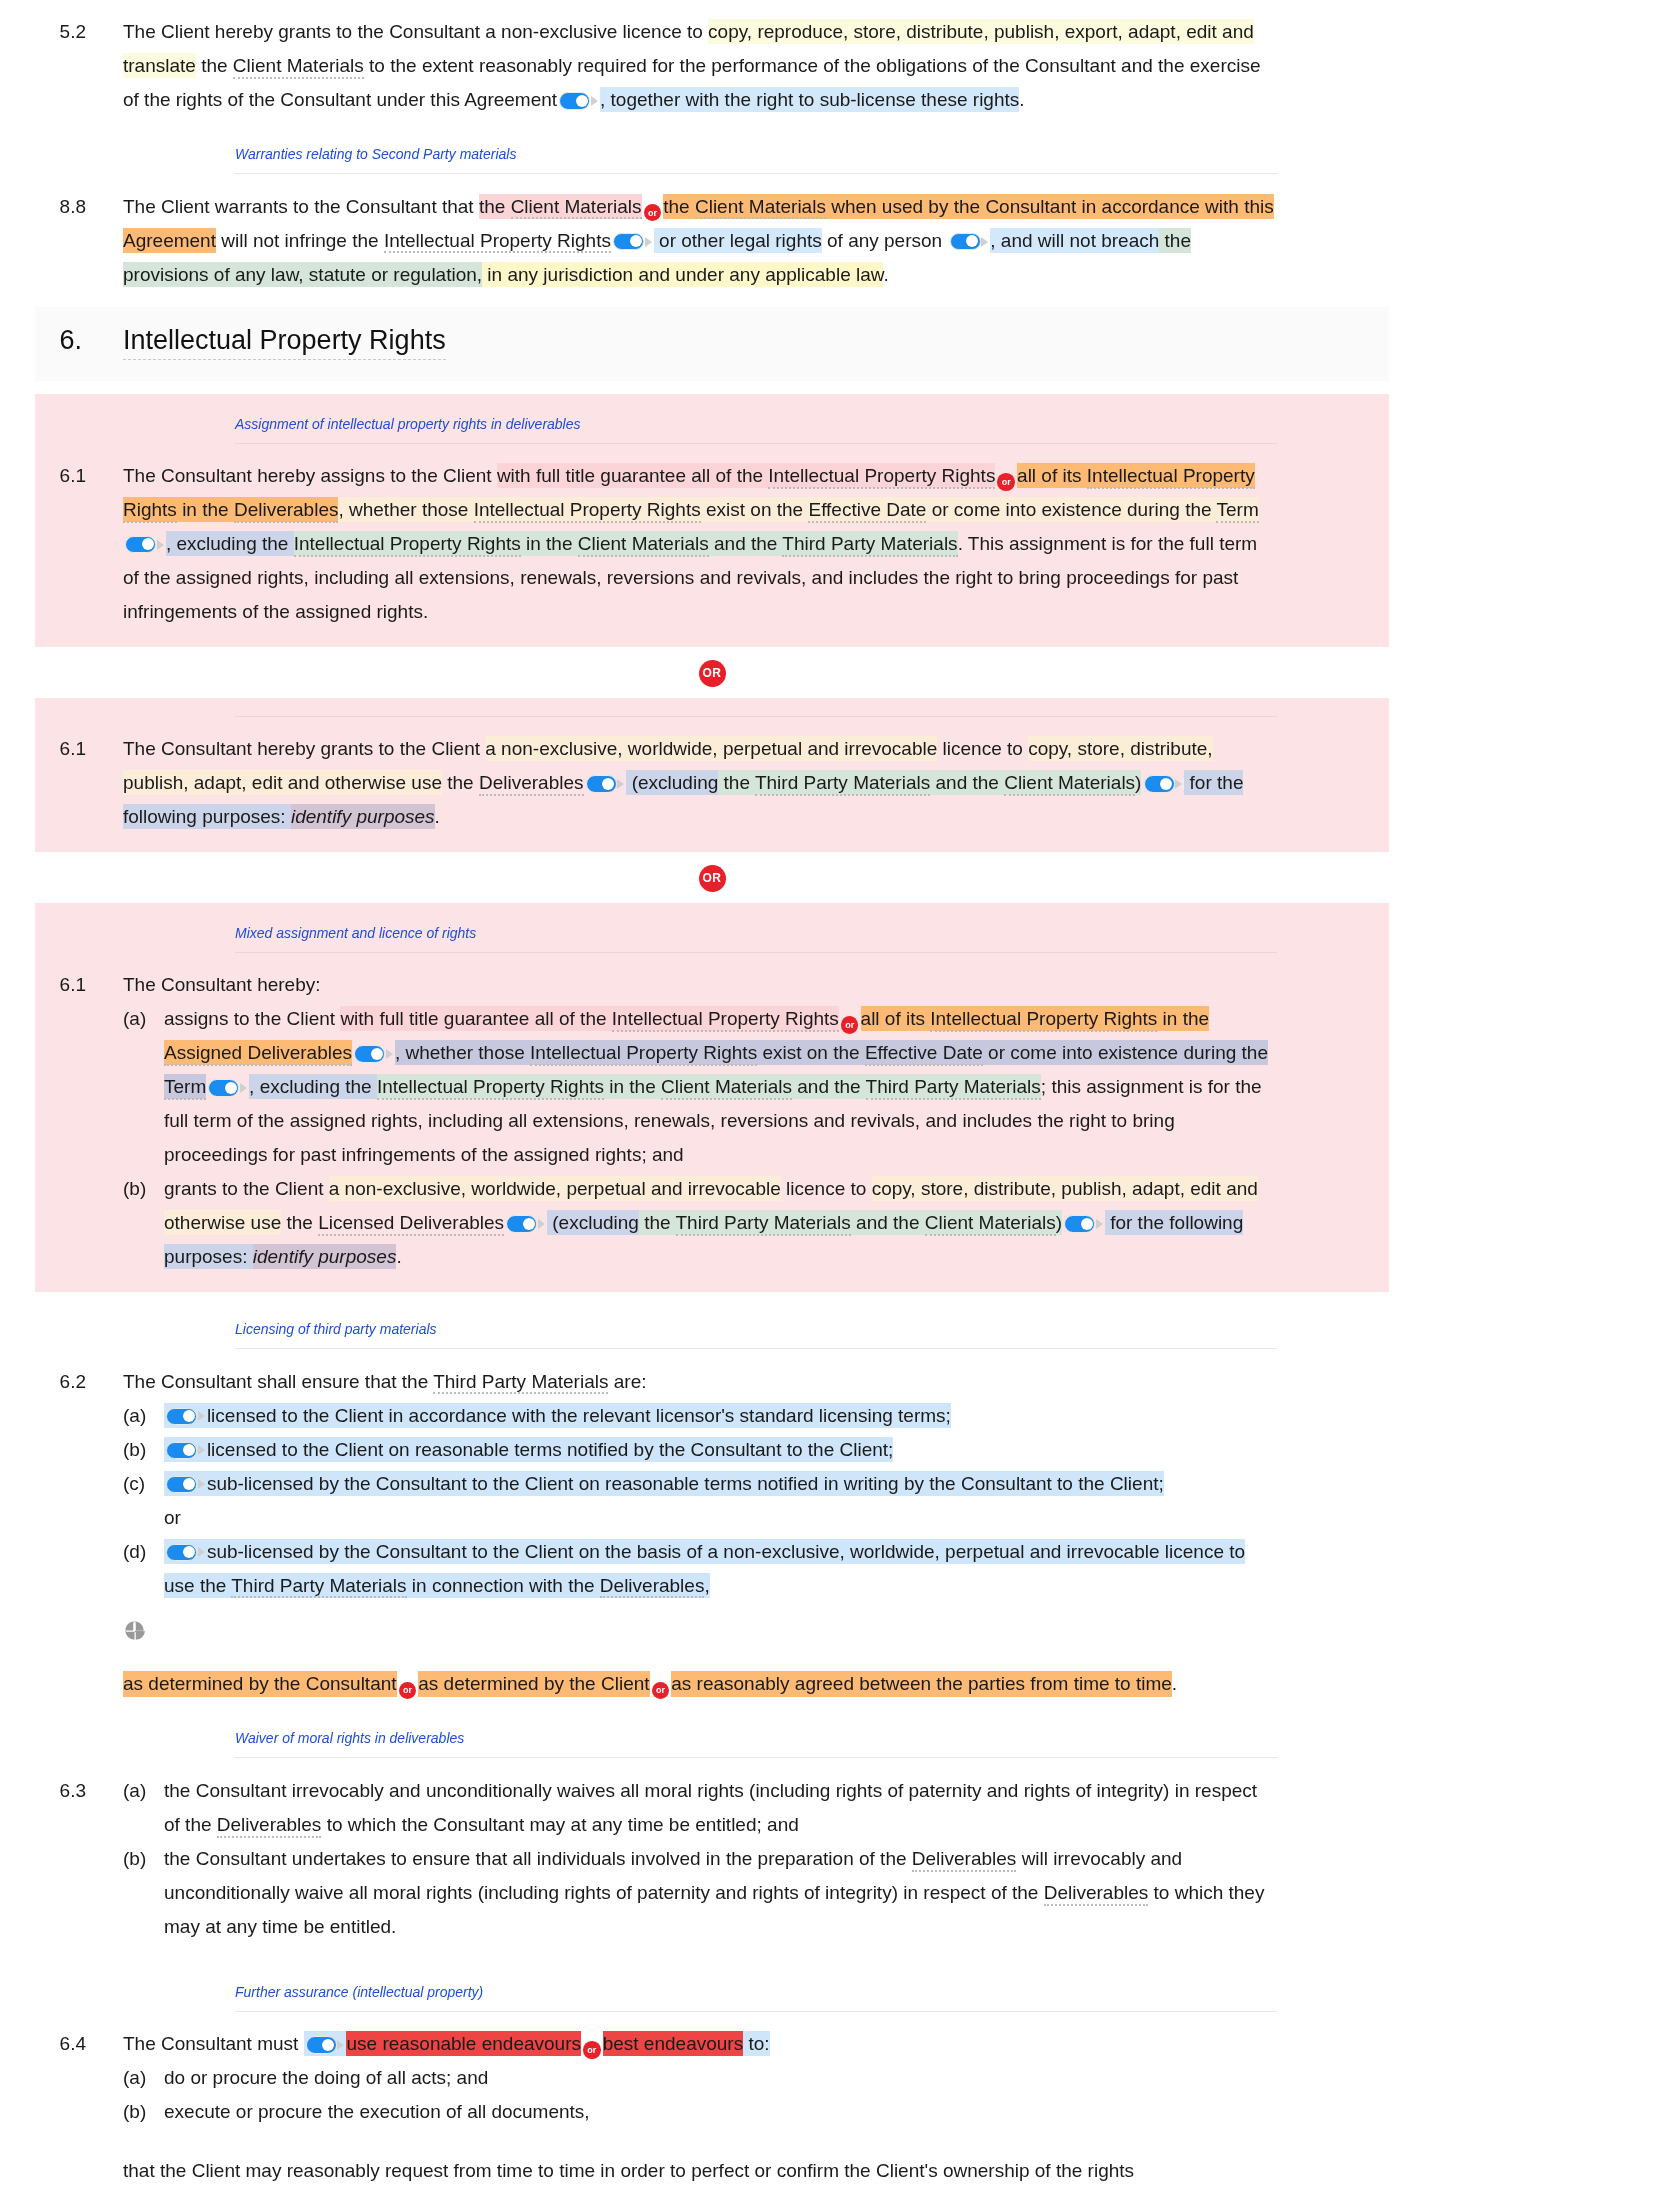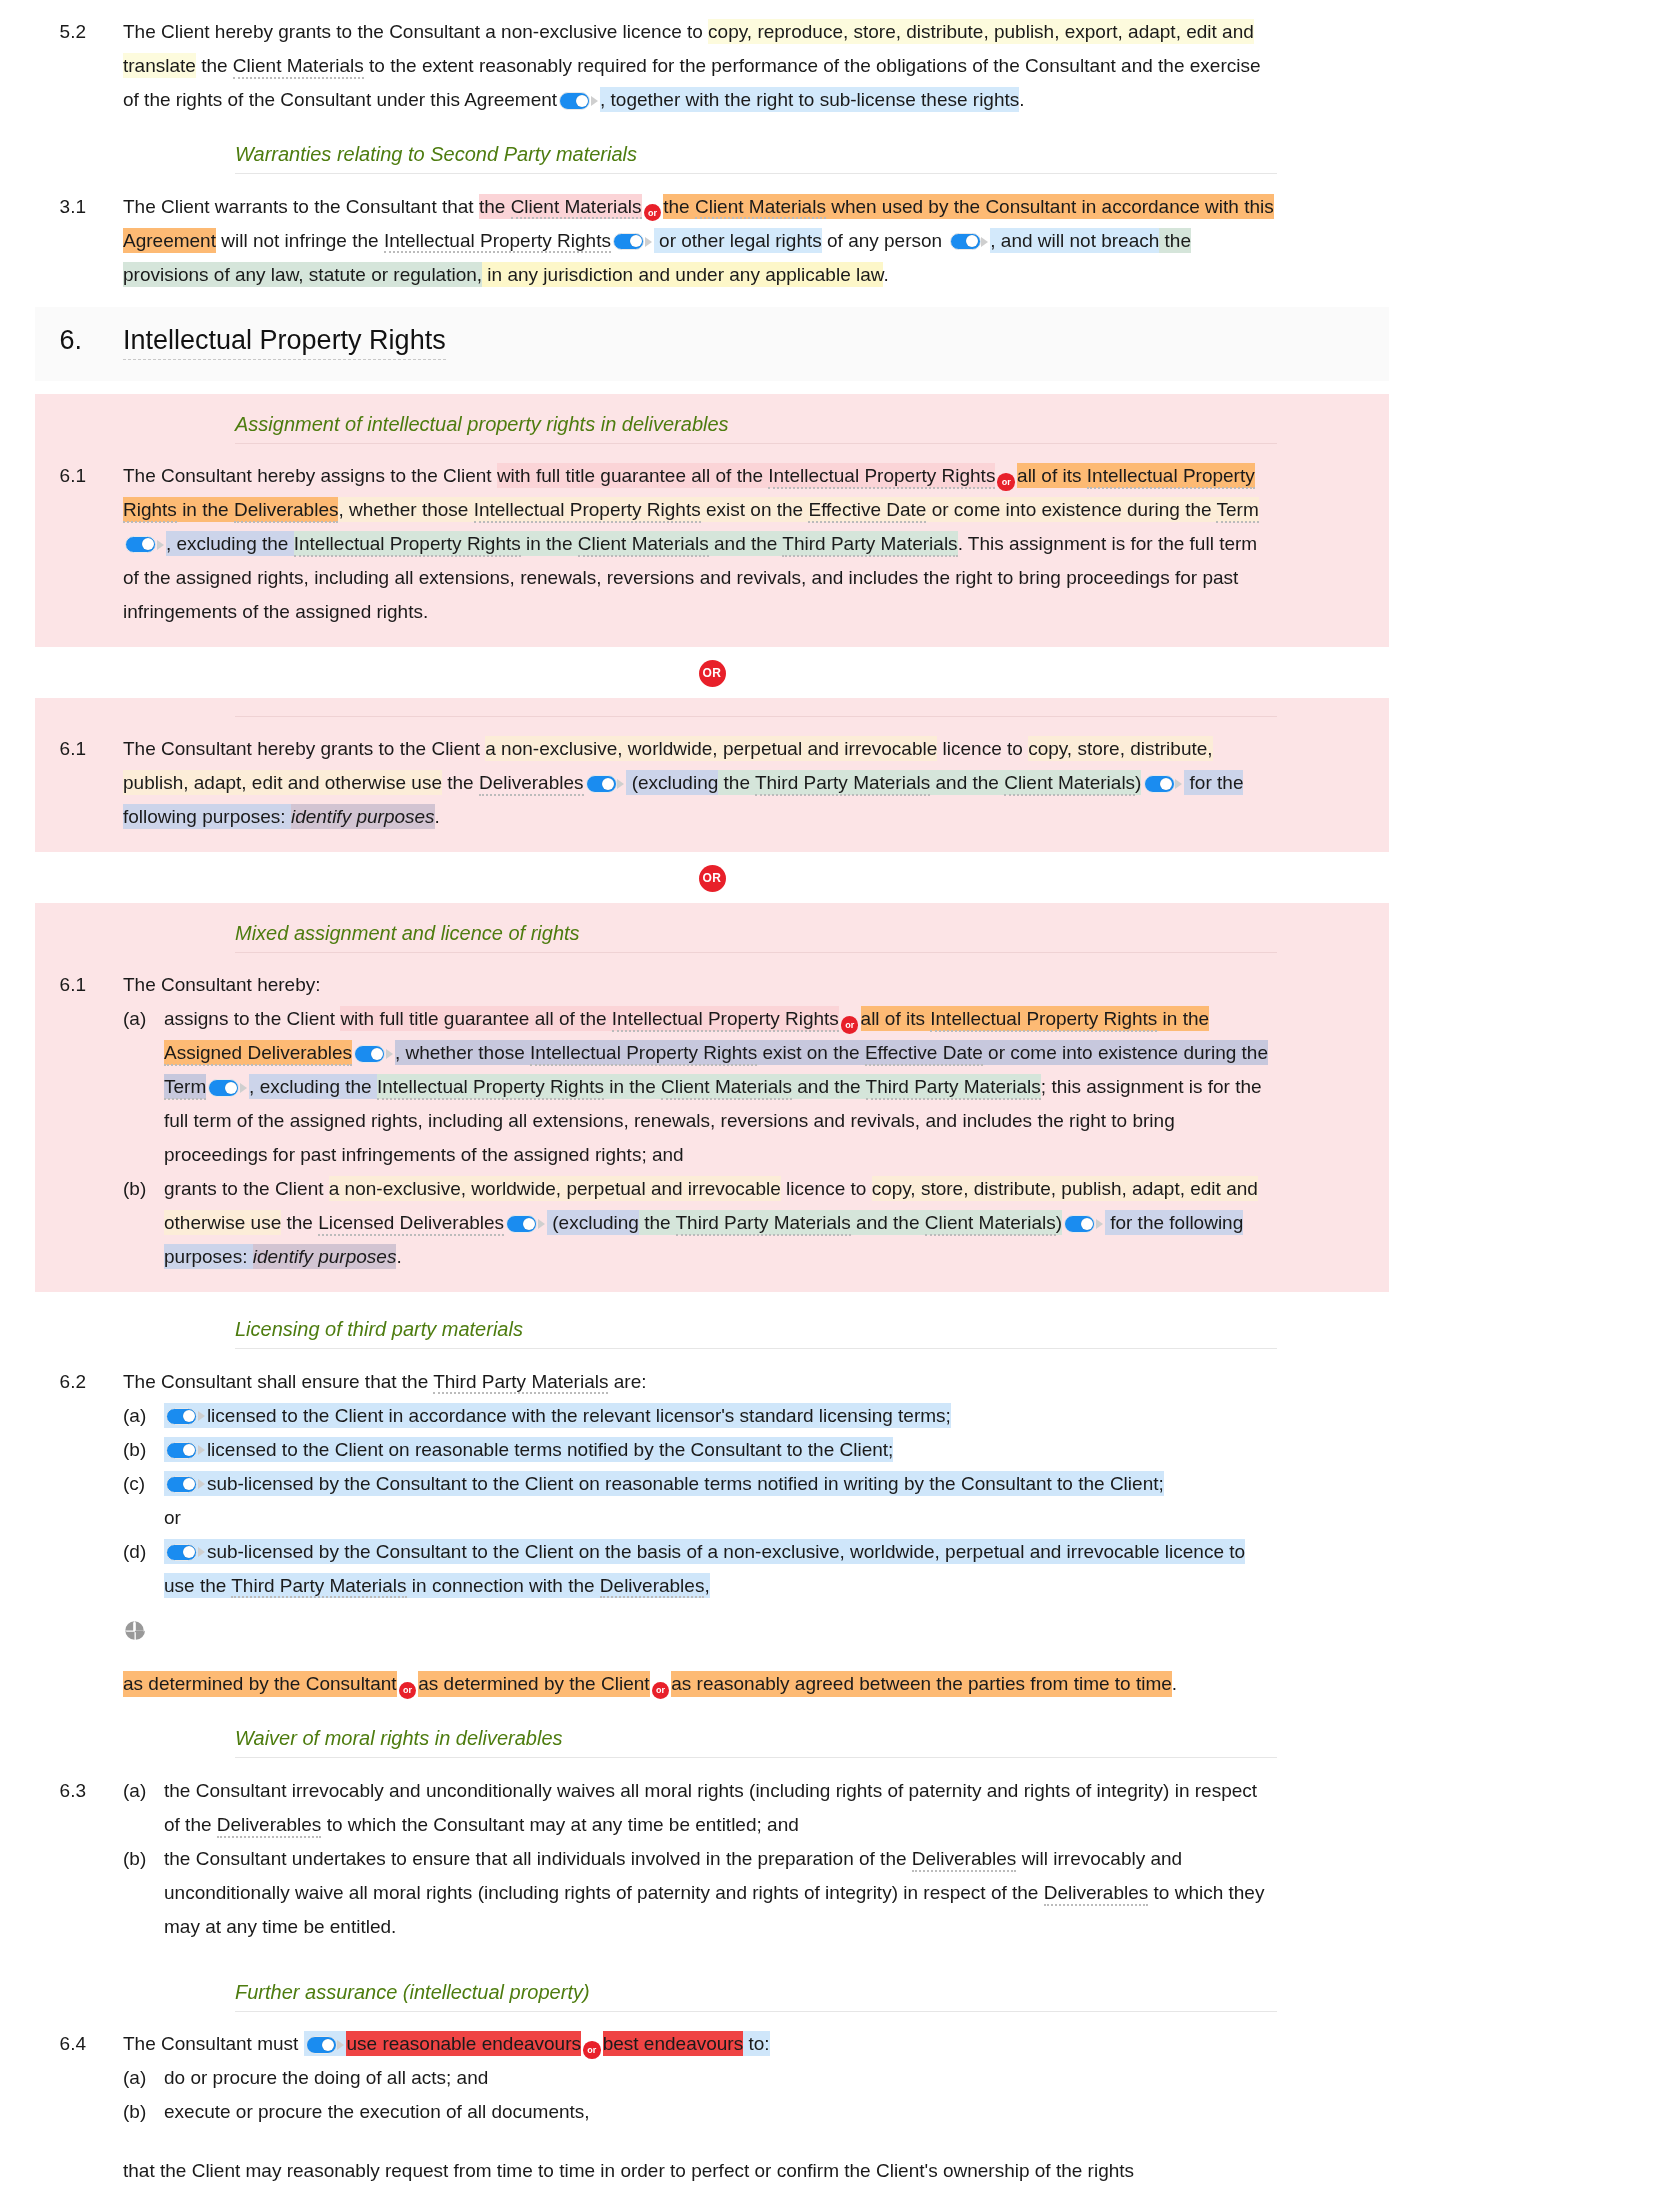--- a/index.html
+++ b/index.html
@@ -48,22 +48,22 @@
     text-align: left;
   }
 
   
   .subhead-wrap {
     padding-left: 200px;
     padding-right: 112px;
   }
   .subhead {
     font-style: italic;
-    font-size: 20px;
-    color: #4d7c0f;
+    font-size: 14px;
+    color: #1d4ed8;
     line-height: 24px;
     padding-bottom: 7px;
   }
   .subhead-rule {
     border-top: 1.4px solid #e6e6e6;
     height: 0;
     margin-bottom: 15.4px;
   }
 
   
@@ -240,21 +240,21 @@
         </span><span class="hl hl-blue">, together with the right to sub-license these rights</span><span>.</span></div>
   </div>
 
   <div class="spacer-md"></div>
   <div class="subhead-wrap">
     <div class="subhead">Warranties relating to Second Party materials</div>
     <div class="subhead-rule"></div>
   </div>
 
   <div class="clause">
-    <div class="clause-num">3.1</div>
+    <div class="clause-num">8.8</div>
     <div class="clause-body"><span>The Client warrants to the Consultant that </span><span class="hl hl-pink"><span>the </span><span class="term">Client Materials</span></span><span class="or-inline">or</span><span class="hl hl-pink-l"><span>the </span><span class="term">Client Materials</span><span> when used by the Consultant in accordance with this Agreement</span></span><span> will not infringe the </span><span class="term">Intellectual Property Rights</span><span class="toggle">
           <span class="track">
             <span class="knob"></span>
           </span>
           <span class="caret"></span>
         </span><span class="hl hl-blue"> or other legal rights</span><span> of any person </span><span class="toggle">
           <span class="track">
             <span class="knob"></span>
           </span>
           <span class="caret"></span>

